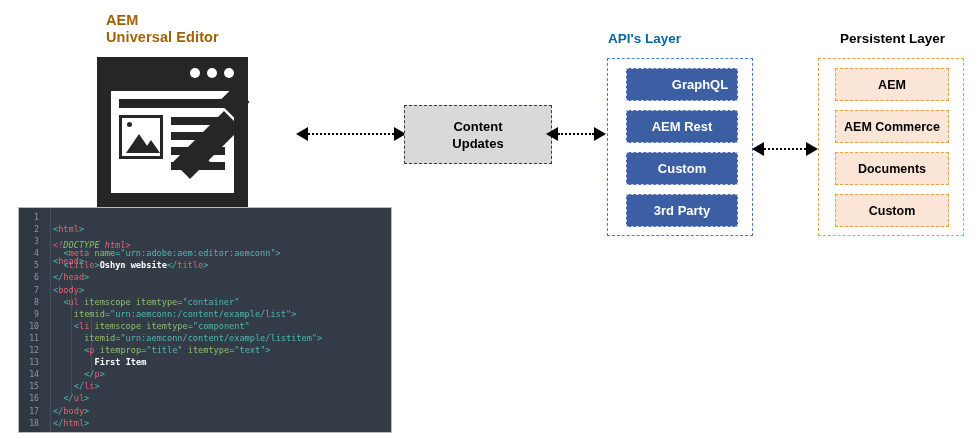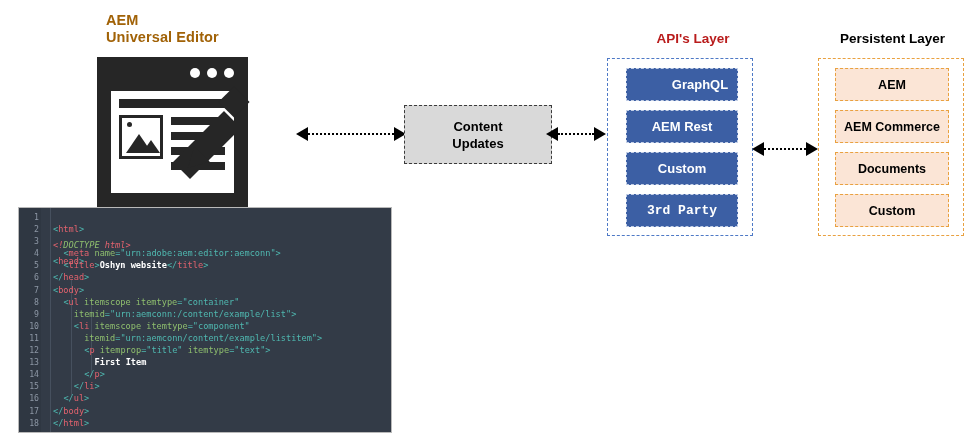--- a/index.html
+++ b/index.html
@@ -81,29 +81,29 @@
     flex:1;height:0;border-top:2px dotted #000;
   }
   .head-l{width:0;height:0;border-top:7px solid transparent;border-bottom:7px solid transparent;border-right:12px solid #000;}
   .head-r{width:0;height:0;border-top:7px solid transparent;border-bottom:7px solid transparent;border-left:12px solid #000;}
 
   .arrow-a{left:296px;top:127px;width:110px;}
   .arrow-b{left:546px;top:127px;width:60px;}
   .arrow-c{left:752px;top:142px;width:66px;}
 
   
-  .api-title{position:absolute;left:608px;top:31px;width:170px;text-align:center;
-     font-size:13.5px;font-weight:bold;color:#b91c1c;}
+  .api-title{position:absolute;left:608px;top:31px;width:170px;text-align:left;
+     font-size:13.5px;font-weight:bold;color:#0369a1;}
   .api-container{position:absolute;left:607px;top:58px;width:146px;height:178px;
      border:1.6px dashed #4e79c6;box-sizing:border-box;}
   .api-box{position:absolute;left:18px;width:112px;height:33px;background:#3c5fa4;
      border:1.4px dashed #c3cfe6;box-sizing:border-box;
      display:flex;align-items:center;justify-content:center;
      color:#ffffff;font-size:13px;font-weight:bold;}
-  .api-b0{top:9px;padding-left:36px;} .api-b1{top:51px;} .api-b2{top:93px;} .api-b3{top:135px;font-family:Liberation Mono, monospace;}
+  .api-b0{top:9px;padding-left:36px;} .api-b1{top:51px;} .api-b2{top:93px;} .api-b3{top:135px;}
 
   
   .pers-title{position:absolute;left:810px;top:31px;width:165px;text-align:center;
      font-size:13.5px;font-weight:bold;color:#000;}
   .pers-container{position:absolute;left:818px;top:58px;width:146px;height:178px;
      border:1.6px dashed #e9a140;box-sizing:border-box;}
   .pers-box{position:absolute;left:16px;width:114px;height:33px;background:#fbe5d6;
      border:1.6px dashed #e9a140;box-sizing:border-box;
      display:flex;align-items:center;justify-content:center;text-align:center;
      color:#000000;font-size:12.5px;font-weight:bold;line-height:14px;}

